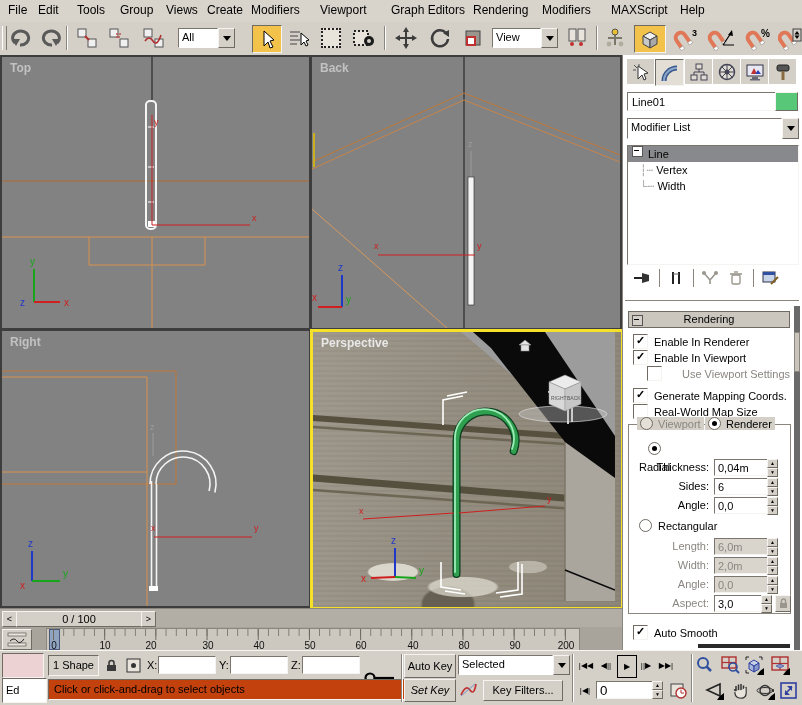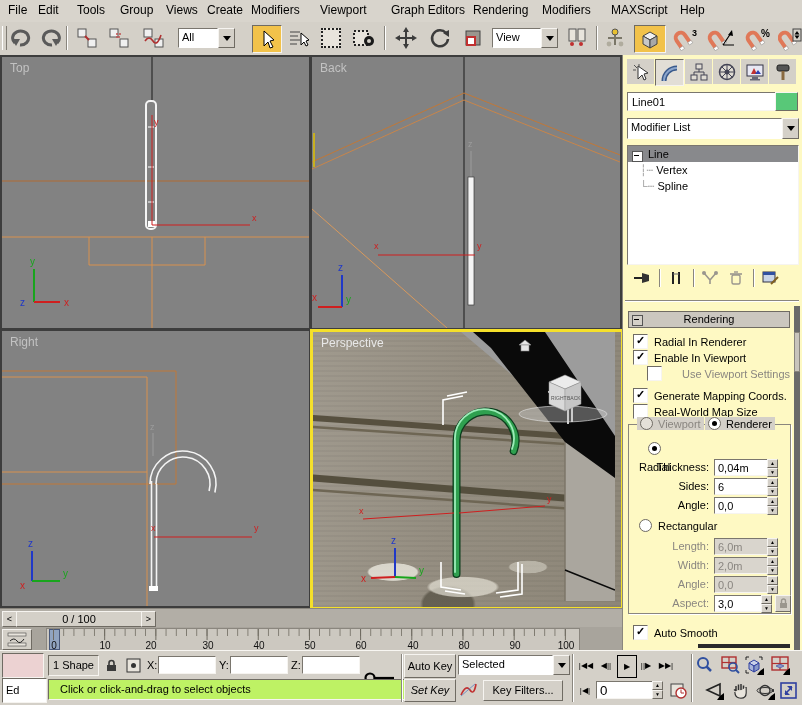--- a/index.html
+++ b/index.html
@@ -8,21 +8,21 @@
   .ab{position:absolute;}
   .raised{border:1px solid;border-color:#f6f4f0 #6f6b63 #6f6b63 #f6f4f0;background:#d4d0c8;}
   .sunken{border:1px solid;border-color:#6f6b63 #f6f4f0 #f6f4f0 #6f6b63;}
   .fld{background:#fff;border:1px solid;border-color:#7a766e #f6f4f0 #f6f4f0 #7a766e;}
   .flddis{background:#d9d5cd;color:#8a8680;border:1px solid;border-color:#7a766e #f6f4f0 #f6f4f0 #7a766e;}
   .groove{border-top:1px solid #8a867e;border-bottom:1px solid #ffffff;height:0;}
   .vgroove{border-left:1px solid #8a867e;border-right:1px solid #ffffff;width:0;}
   .yellow{background:#f2c24a !important;}
   .icbtn{display:flex;align-items:center;justify-content:center;}
   .menuitem{position:absolute;top:3px;font-size:12px;cursor:default;}
-  .vplabel{position:absolute;left:8px;top:4px;color:#c2c2c2;font-size:12px;}
+  .vplabel{position:absolute;left:8px;top:4px;color:#c2c2c2;font-size:12px;font-weight:bold;}
   .cb{width:13px;height:13px;background:#fff;border:1px solid;border-color:#6f6b63 #f6f4f0 #f6f4f0 #6f6b63;
       font-size:11px;line-height:11px;text-align:center;font-weight:bold;}
   .cb.on::after{content:"✓";}
   .rad{width:11px;height:11px;border-radius:50%;background:#fff;border:1px solid #6f6b63;position:relative;}
   .rad.on::after{content:"";position:absolute;left:3px;top:3px;width:5px;height:5px;border-radius:50%;background:#000;}
   .rad.dis{background:#e4e0d8;}
   .rad.dis::after{background:#909090;}
   .spin{width:11px;display:flex;flex-direction:column;}
   .spin div{flex:1;font-size:5px;line-height:7px;text-align:center;color:#000;
       border:1px solid;border-color:#f6f4f0 #6f6b63 #6f6b63 #f6f4f0;background:#d4d0c8;}
@@ -401,21 +401,21 @@
           <line x1="82" y1="245" x2="103" y2="246" stroke="#18a51c" stroke-width="2"></line>
           <text x="78" y="212" font-size="10" fill="#2038c8">z</text>
           <text x="48" y="250" font-size="10" fill="#cf1f1f">x</text>
           <text x="106" y="242" font-size="10" fill="#18a51c">y</text>
         </g>
       </svg>
       <span class="vplabel" style="color:#e8e8e8;">Perspective</span>
     </div>
   </div>
 
-  <div class="ab" style="left:622px;top:55px;width:180px;height:595px;background:#fef9c3;border-left:1px solid #8a867e;">
+  <div class="ab" style="left:622px;top:55px;width:180px;height:595px;background:#ffffff;border-left:1px solid #8a867e;">
 
     <div class="ab" style="left:4px;top:4px;width:172px;height:27px;display:flex;gap:1px;">
       <div class="tab">
         <svg width="20" height="20">
             <polygon points="7,4 7,17 11,13 13,18 15,17 13,12 17,11" fill="#fff" stroke="#333"></polygon>
             <g stroke="#555">
               <line x1="3" y1="3" x2="6" y2="6"></line>
               <line x1="2" y1="8" x2="5" y2="8"></line>
               <line x1="8" y1="2" x2="8" y2="5"></line>
             </g>
@@ -466,28 +466,28 @@
 
     <input class="ab fld" style="left: 4px; top: 37px; width: 140px; height: 15px; font-family: &quot;Liberation Sans&quot;, sans-serif; font-size: 11px; padding: 1px 4px;" value="Line01">
     <div class="ab raised" style="left:152px;top:37px;width:21px;height:17px;background:#58c878;"></div>
 
     <div class="ab ddwrap" style="left:4px;top:63px;width:172px;height:21px;">
       <div class="ddtext">Modifier List</div>
       <div class="ddbtn"></div>
     </div>
 
     <div class="ab fld" style="left:4px;top:90px;width:170px;height:118px;overflow:hidden;">
-      <div class="stackrow" style="background:#88898c;padding-left:4px;display:flex;align-items:flex-end;gap:5px;">
+      <div class="stackrow" style="background:#88898c;padding-left:4px;display:flex;align-items:flex-start;gap:5px;">
         <span style="width:9px;height:9px;background:#fff;border:1px solid #555;display:inline-block;position:relative;">
             <span style="position:absolute;left:1px;top:3px;width:5px;height:1px;background:#000;"></span>
           </span>
         <span>Line</span>
       </div>
       <div class="stackrow" style="padding-left:12px;"><span style="color:#999;">┆┄</span> <span>Vertex</span></div>
-      <div class="stackrow" style="padding-left:12px;"><span style="color:#999;">└┄</span> <span>Spline</span></div>
+      <div class="stackrow" style="padding-left:12px;"><span style="color:#999;">└┄</span> <span>Width</span></div>
     </div>
 
     <div class="ab" style="left:4px;top:212px;width:172px;height:24px;">
       <div class="ab icbtn" style="left:4px;top:0;width:22px;height:22px;">
         <svg width="18" height="16">
             <line x1="1" y1="8" x2="9" y2="8" stroke="#222" stroke-width="2"></line>
             <polygon points="9,3 16,5 16,11 9,13" fill="#333"></polygon>
           </svg>
       </div>
       <div class="ab vgroove" style="left:32px;top:2px;height:18px;"></div>
@@ -526,21 +526,21 @@
 
     <div class="ab raised" style="left:5px;top:256px;width:160px;height:15px;border-color:#6f6b63;background:#cbc7bf;text-align:center;">
       <span style="position:absolute;left:3px;top:3px;width:9px;height:9px;border:1px solid #555;background:#d4d0c8;">
           <span style="position:absolute;left:1px;top:3px;width:5px;height:1px;background:#000;"></span>
         </span>
       <span style="line-height:15px;">Rendering</span>
     </div>
 
     <div class="ab" style="left:10px;top:279px;display:flex;gap:6px;align-items:center;">
       <span class="cb on"></span>
-        <span>Radial In Renderer</span>
+        <span>Enable In Renderer</span>
     </div>
     <div class="ab" style="left:10px;top:295px;display:flex;gap:6px;align-items:center;">
       <span class="cb on"></span>
         <span>Enable In Viewport</span>
     </div>
     <div class="ab" style="left:24px;top:311px;display:flex;gap:20px;align-items:center;">
       <span class="cb"></span>
         <span class="dis">Use Viewport Settings</span>
     </div>
     <div class="ab" style="left:10px;top:333px;display:flex;gap:6px;align-items:center;">
@@ -662,21 +662,21 @@
       <span class="rlab" style="left:7px">0</span>
       <span class="rlab" style="left:58px">10</span>
       <span class="rlab" style="left:104px">20</span>
       <span class="rlab" style="left:161px">30</span>
       <span class="rlab" style="left:212px">40</span>
       <span class="rlab" style="left:263px">50</span>
       <span class="rlab" style="left:314px">60</span>
       <span class="rlab" style="left:366px">40</span>
       <span class="rlab" style="left:417px">80</span>
       <span class="rlab" style="left:468px">90</span>
-      <span class="rlab" style="left:519px">100</span>
+      <span class="rlab" style="left:519px">200</span>
     </div>
   </div>
 
   <div class="ab" style="left:0;top:650px;width:802px;height:55px;background:#d4d0c8;border-top:1px solid #f8f6f2;">
 
     <div class="ab sunken" style="left:2px;top:2px;width:40px;height:23px;background:#ecd2d2;"></div>
     <div class="ab sunken" style="left:2px;top:27px;width:40px;height:23px;background:#fff;padding-left:3px;line-height:23px;">
       <span>Ed</span>
     </div>
 
@@ -704,21 +704,21 @@
 
     <div class="ab icbtn" style="left:362px;top:12px;width:36px;height:30px;">
       <svg width="34" height="22">
           <circle cx="7" cy="11" r="4.5" fill="none" stroke="#000" stroke-width="2.2"></circle>
           <line x1="11.5" y1="11" x2="31" y2="11" stroke="#000" stroke-width="2.2"></line>
           <line x1="22" y1="11" x2="22" y2="16" stroke="#000" stroke-width="2.2"></line>
           <line x1="28" y1="11" x2="28" y2="16" stroke="#000" stroke-width="2.2"></line>
         </svg>
     </div>
 
-    <div class="ab sunken" style="left:48px;top:28px;width:350px;height:19px;line-height:19px;padding-left:11px;background:#bef264;">
+    <div class="ab sunken" style="left:48px;top:28px;width:350px;height:19px;line-height:19px;padding-left:5px;background:#c2410c;">
       <span>Click or click-and-drag to select objects</span>
     </div>
     <div class="ab vgroove" style="left:401px;top:3px;height:48px;"></div>
 
     <div class="ab raised" style="left:404px;top:3px;width:50px;height:22px;text-align:center;line-height:22px;">
       <span>Auto Key</span>
     </div>
     <div class="ab raised" style="left:404px;top:28px;width:50px;height:21px;text-align:center;line-height:21px;font-style:italic;">
       <span>Set Key</span>
     </div>

